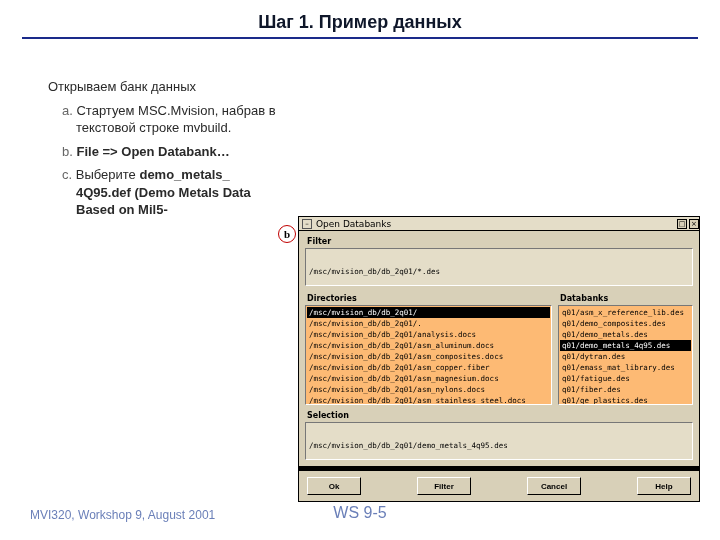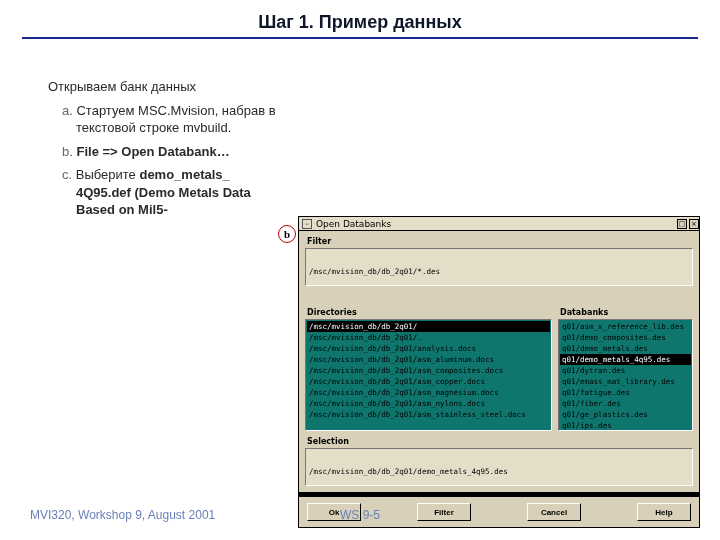--- a/index.html
+++ b/index.html
@@ -71,22 +71,22 @@
   .dlg-titlebar .spacer { flex: 1; }
   .dlg-titlebar .winbtn { width: 10px; height: 10px; border: 1px solid #000; margin-left: 2px; font-size: 7px; display: flex; align-items: center; justify-content: center; background: #d8d0b8;}
   .dlg-body { padding: 4px 6px 6px 6px; }
   .lbl { font-size: 8px; font-weight: bold; margin: 2px 0 2px 2px; }
   .row { display: flex; gap: 6px; }
   .panel {
     flex: 1;
     border: 1px solid #777;
     border-right: 1px solid #fff;
     border-bottom: 1px solid #fff;
-    background: #0f766e;
-    height: 112px;
+    background: #fdba74;
+    height: 100px;
     overflow: hidden;
   }
   .panel.narrow { flex: 0 0 135px; }
   .panel .inner {
     font-family: Menlo, Consolas, monospace;
     font-size: 7.5px;
     line-height: 11px;
     padding: 1px;
     color: #000;
   }
@@ -122,21 +122,21 @@
 
   .footer-left {
     position: absolute;
     left: 30px; bottom: 18px;
     font-size: 12px; color: #6a7fb8;
   }
   .footer-center {
     position: absolute;
     left: 0; right: 0; bottom: 18px;
     text-align: center;
-    font-size: 12px; color: #6a7fb8;
+    font-size: 16px; color: #6a7fb8;
   }
 </style>
 </head>
 <body>
 
 <div class="slide-title">Шаг 1.  Пример данных</div>
 <hr class="title-rule">
 
 <div class="body-text">
   <div class="intro">Открываем банк данных</div>
@@ -164,31 +164,31 @@
     <div class="menubtn">–</div>
     <span>Open Databanks</span>
     <div class="spacer"></div>
     <div class="winbtn">□</div>
     <div class="winbtn">×</div>
   </div>
   <div class="dlg-body">
     <div class="lbl">Filter</div>
     <div class="field">/msc/mvision_db/db_2q01/*.des</div>
 
-    <div class="row" style="margin-top:20px;">
+    <div class="row" style="margin-top:6px;">
       <div style="flex:1">
         <div class="lbl">Directories</div>
         <div class="panel">
           <div class="inner" id="dir-list">
               <div class="item sel">/msc/mvision_db/db_2q01/</div>
               <div class="item">/msc/mvision_db/db_2q01/.</div>
               <div class="item">/msc/mvision_db/db_2q01/analysis.docs</div>
               <div class="item">/msc/mvision_db/db_2q01/asm_aluminum.docs</div>
               <div class="item">/msc/mvision_db/db_2q01/asm_composites.docs</div>
-              <div class="item">/msc/mvision_db/db_2q01/asm_copper.docs</div>
+              <div class="item">/msc/mvision_db/db_2q01/asm_copper.fiber</div>
               <div class="item">/msc/mvision_db/db_2q01/asm_magnesium.docs</div>
               <div class="item">/msc/mvision_db/db_2q01/asm_nylons.docs</div>
               <div class="item">/msc/mvision_db/db_2q01/asm_stainless_steel.docs</div>
             </div>
         </div>
       </div>
       <div class="narrow" style="flex:0 0 135px">
         <div class="lbl">Databanks</div>
         <div class="panel narrow">
           <div class="inner" id="db-list">

